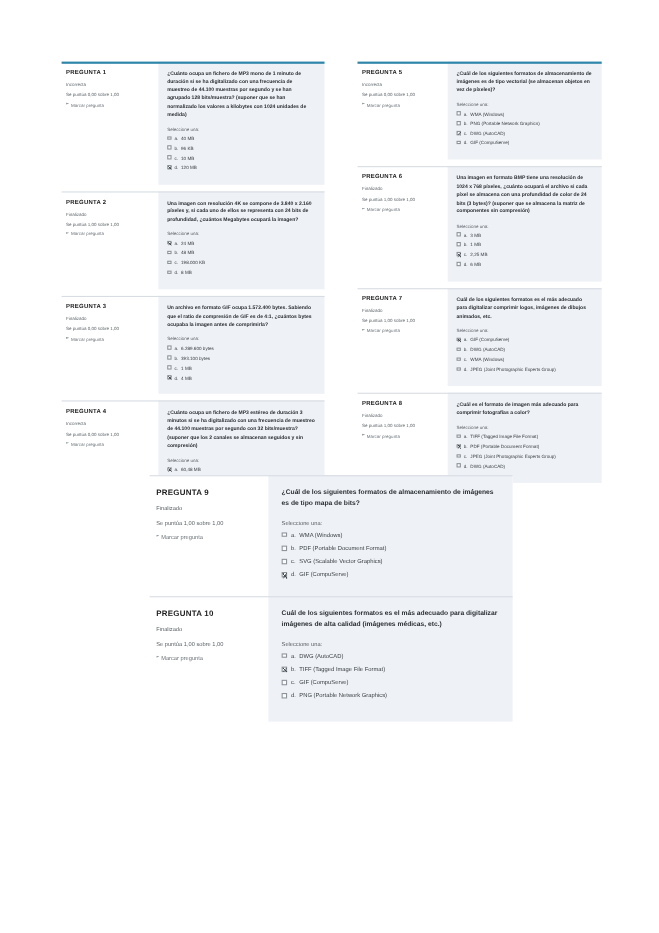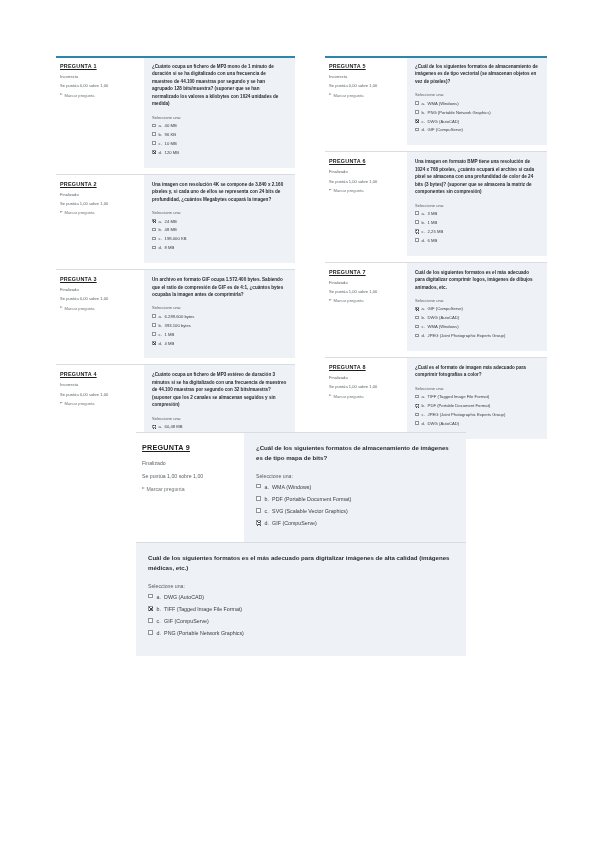--- a/index.html
+++ b/index.html
@@ -56,21 +56,20 @@
   .col-left  .qinfo { width: 88px; }
   .col-right .qinfo { width: 82px; }
 
   .qnum {
     font-weight: bold;
     font-size: 5.4px;
     letter-spacing: 0.25px;
     color: #1c1c1c;
     margin-bottom: 5px;
     white-space: nowrap;
-    text-decoration: underline;
   }
   .qstate, .qgrade {
     font-size: 4.1px;
     color: #5d6468;
     margin-bottom: 4px;
     line-height: 1.3;
   }
   .qflag {
     font-size: 4.1px;
     color: #6d7479;
@@ -468,20 +467,26 @@
             </div>
             <div class="opt checked">
               <span class="box"></span>
               <span class="opt-key">d.</span>
               <span class="opt-txt">GIF (CompuServe)</span>
             </div>
           </div>
         </div>
       </div>
       <div class="qcard thinline big" style="top: 542px;">
+        <div class="qinfo">
+          <div class="qnum">PREGUNTA 10</div>
+          <div class="qstate">Finalizado</div>
+          <div class="qgrade">Se puntúa 1,00 sobre 1,00</div>
+          <div class="qflag"><span class="flagicon"></span><span>Marcar pregunta</span></div>
+        </div>
         <div class="qbody">
           <p class="qtext">Cuál de los siguientes formatos es el más adecuado para digitalizar imágenes de alta calidad (imágenes médicas, etc.)</p>
           <div class="answer-label">Seleccione una:</div>
           <div>
             <div class="opt">
               <span class="box"></span>
               <span class="opt-key">a.</span>
               <span class="opt-txt">DWG (AutoCAD)</span>
             </div>
             <div class="opt checked">

